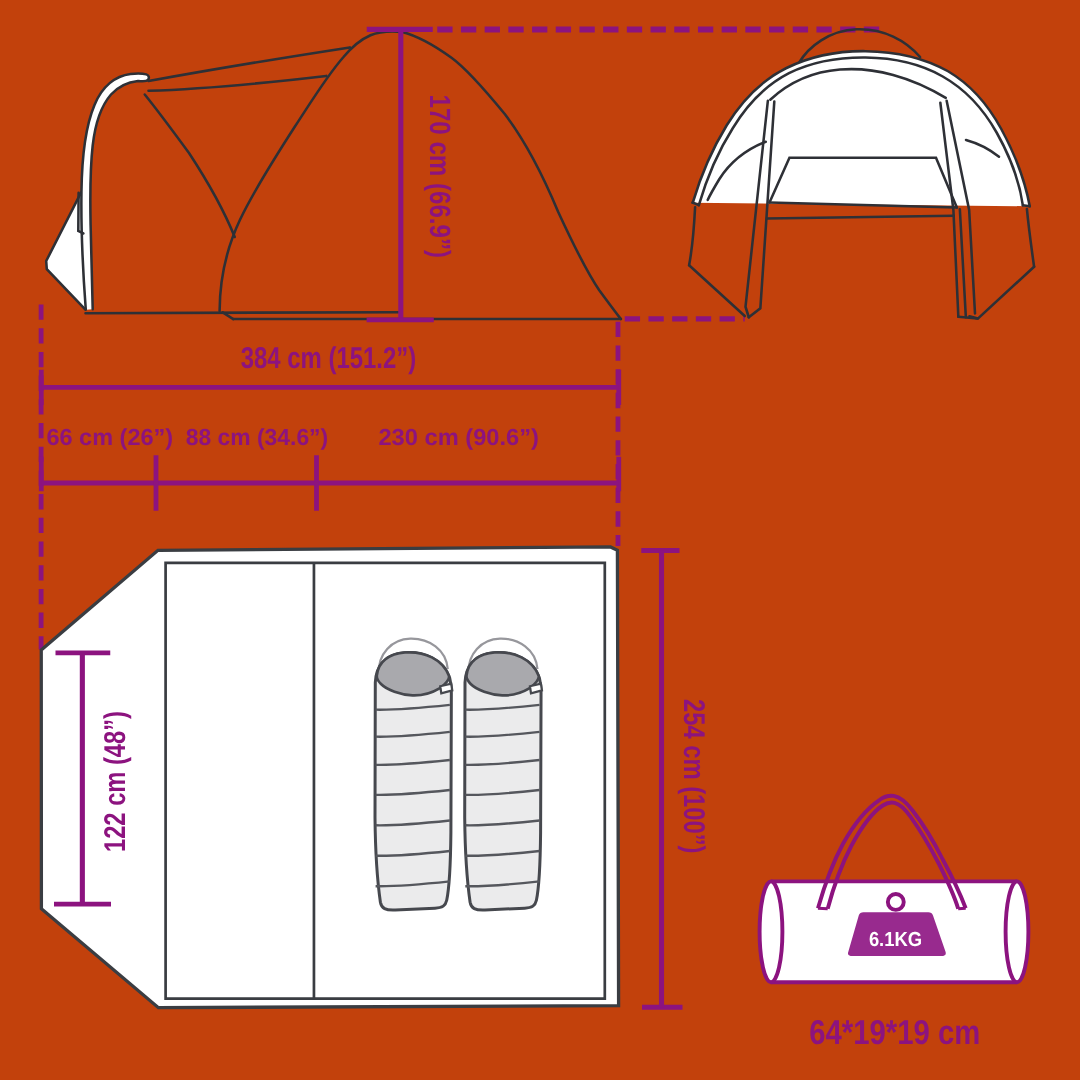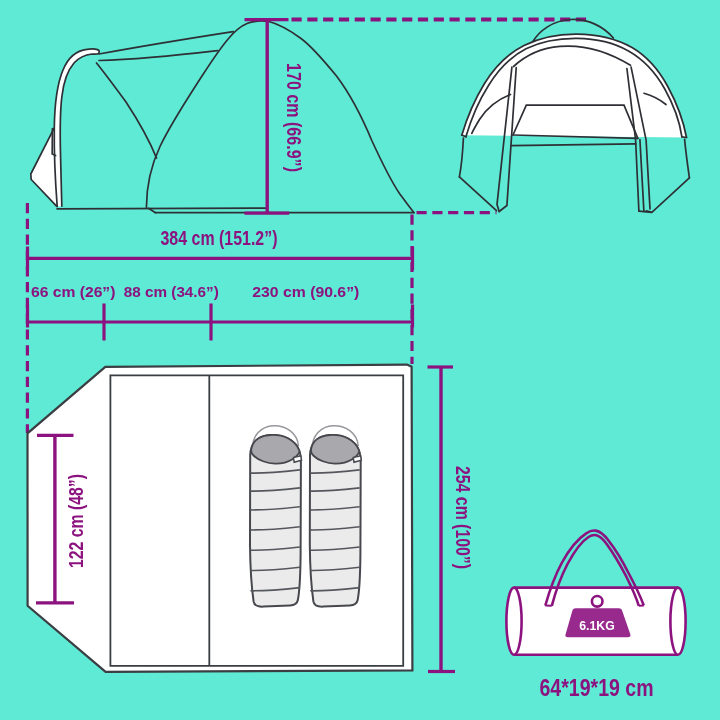--- a/index.html
+++ b/index.html
@@ -1,16 +1,16 @@
 <!DOCTYPE html>
 <html><head>
 <meta charset="utf-8">
 <style>
 html,body{margin:0;padding:0;background:#ffffff;}
-#page{position:relative;width:720px;height:720px;background:#5eead4;overflow:hidden;}
+#page{position:relative;width:720px;height:720px;background:#c2410c;overflow:hidden;}
 svg{display:block;}
 text{font-family:"Liberation Sans",sans-serif;font-weight:bold;}
 </style>
 </head>
 <body>
 <div id="page">
 <svg width="720" height="720" viewBox="0 0 720 720" fill="none">
 
 <g stroke="#2e3036" stroke-width="1.7" fill="none" stroke-linecap="round">
 

